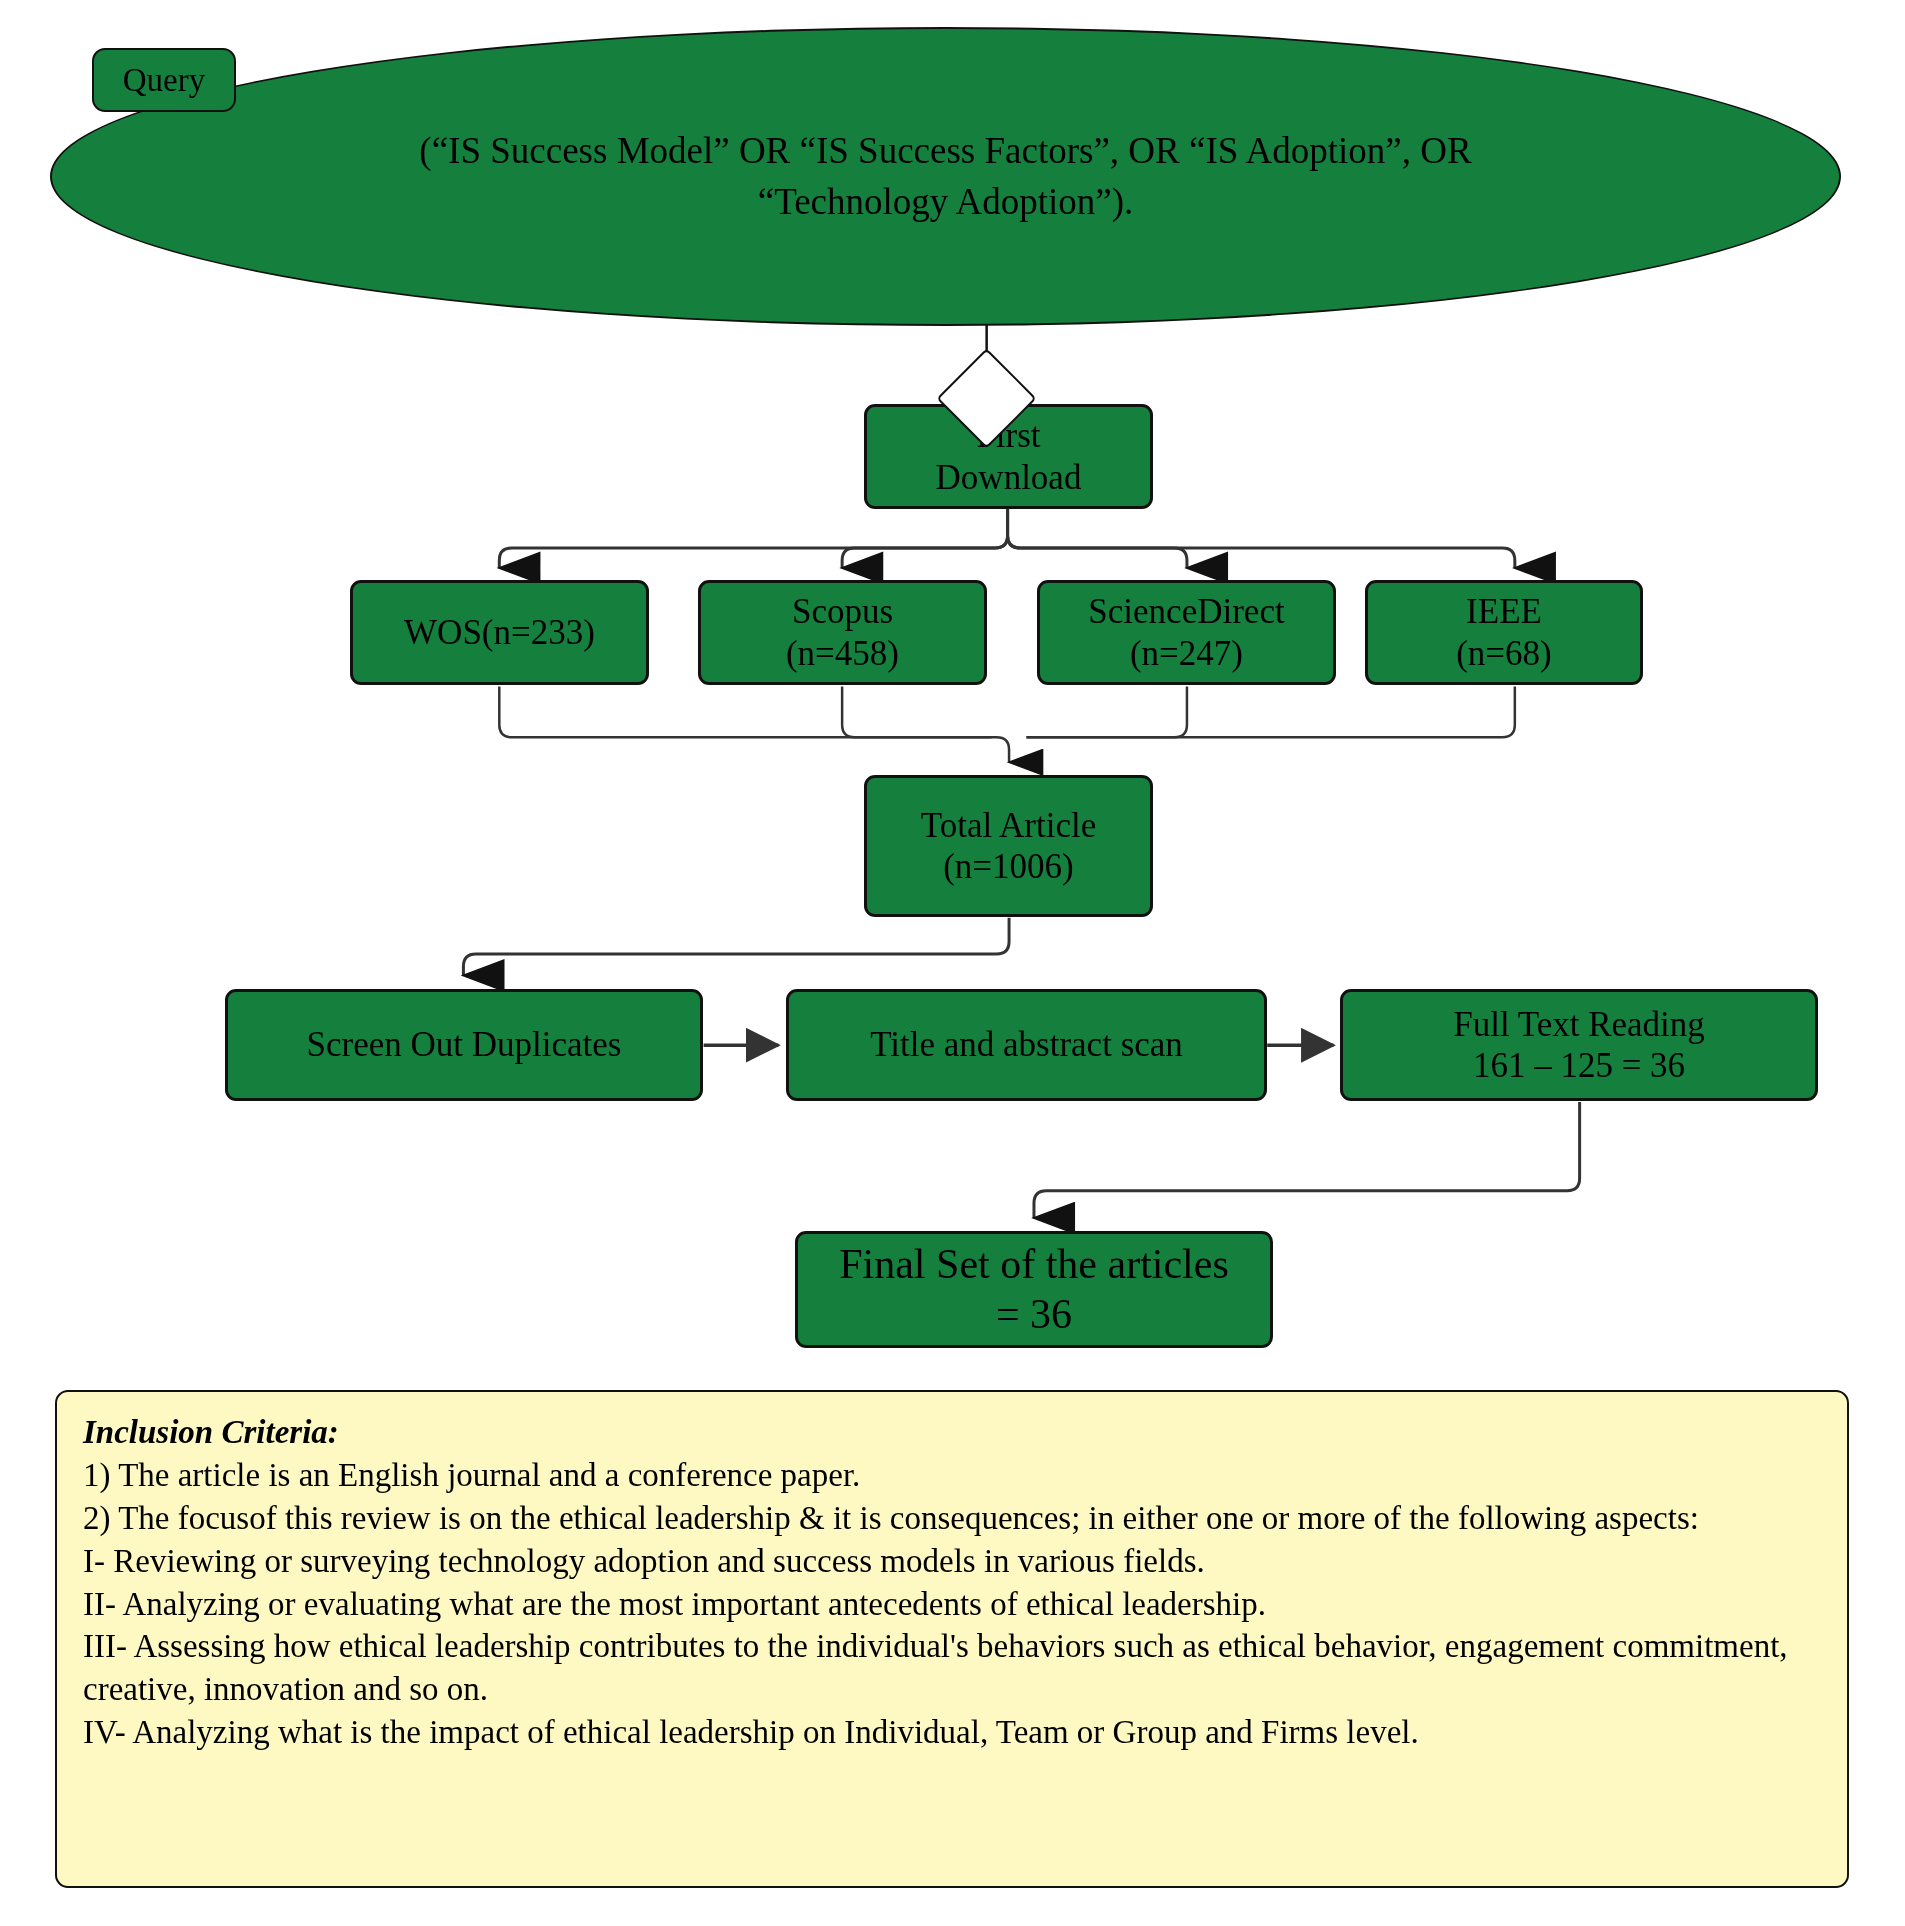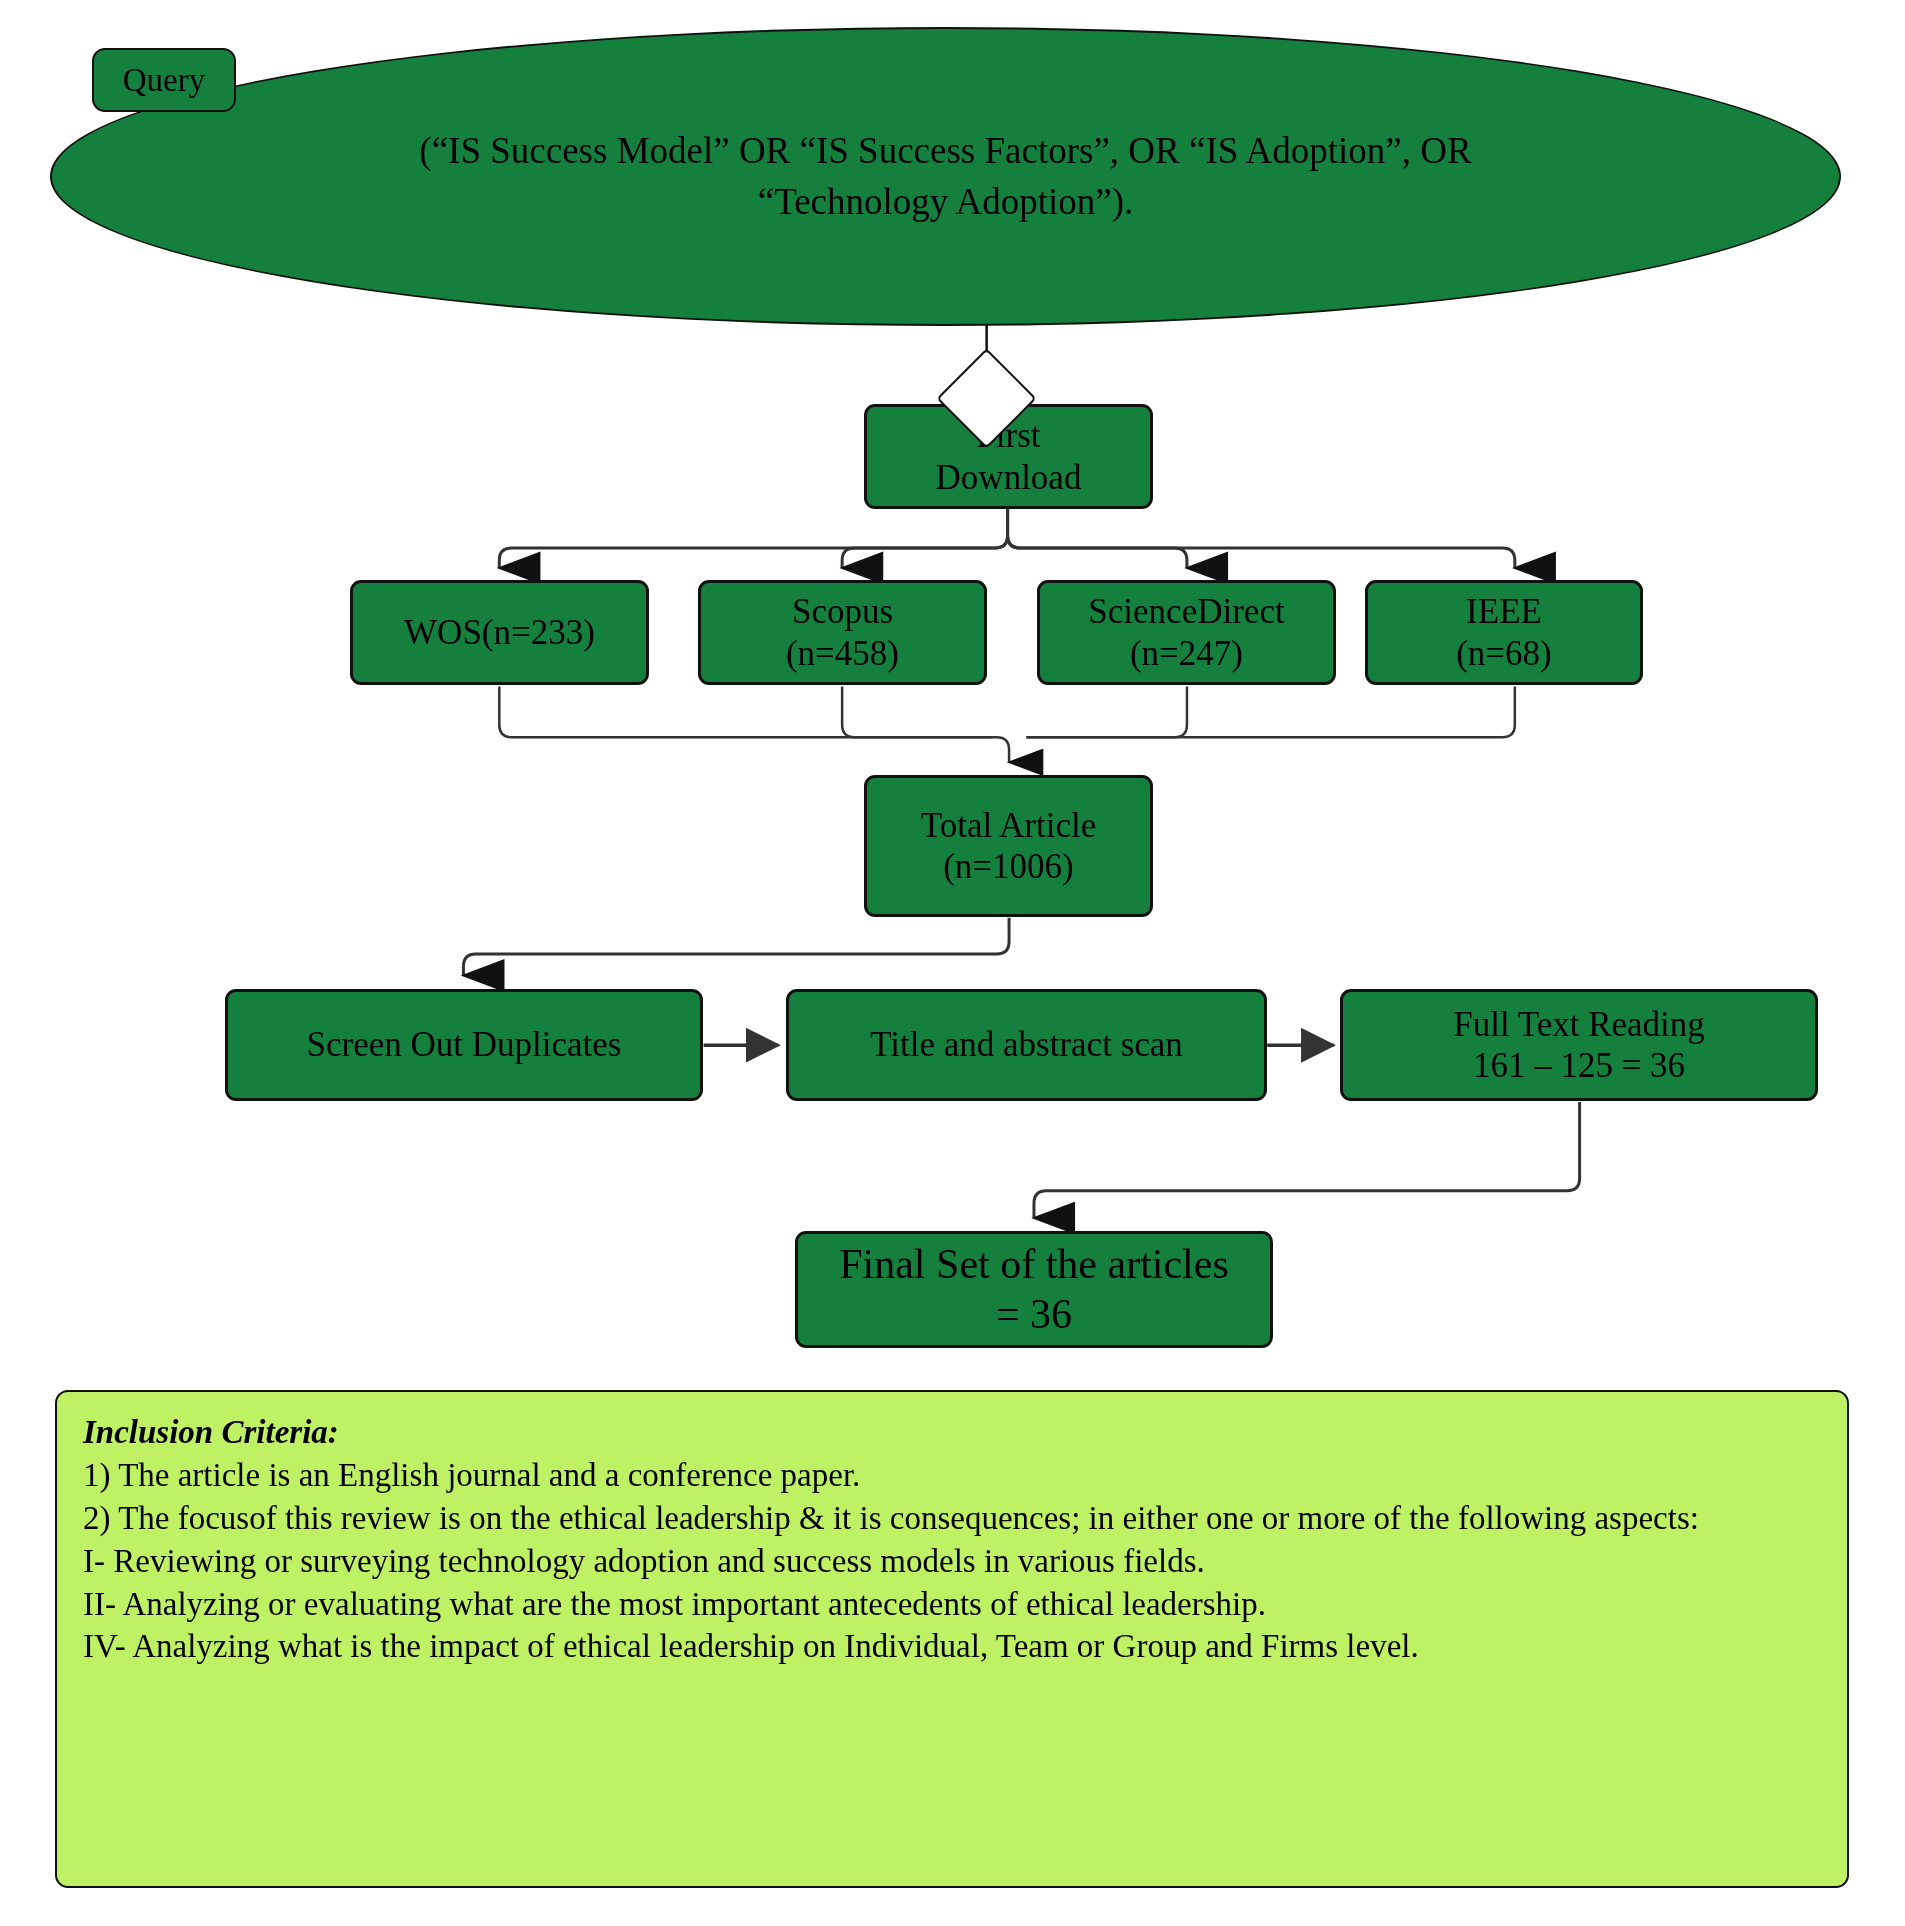--- a/index.html
+++ b/index.html
@@ -139,21 +139,21 @@
   }
 
   
   #criteria {
     position: absolute;
     left: 55px;
     top: 1390px;
     width: 1794px;
     height: 498px;
     box-sizing: border-box;
-    background: #bef264;
+    background: #fef9c3;
     border: 2.5px solid #111111;
     border-radius: 13px;
     padding: 19px 26px 15px 26px;
     font-size: 33px;
     line-height: 1.30;
     z-index: 5;
   }
   #criteria .crit-title {
     font-weight: bold;
     font-style: italic;
@@ -282,17 +282,18 @@
       <span class="ln">= 36</span>
     </div>
   </div>
 
   <div id="criteria">
     <p class="crit-title">Inclusion Criteria:</p>
     <p>1) The article is an English journal and a conference paper.</p>
     <p>2) The focusof this review is on the ethical leadership &amp; it is consequences; in either one or more of the following aspects:</p>
     <p>I- Reviewing or surveying technology adoption and success models in various fields.</p>
     <p>II- Analyzing or evaluating what are the most important antecedents of ethical leadership.</p>
+    <p>III- Assessing how ethical leadership contributes to the individual's behaviors such as ethical behavior, engagement commitment, creative, innovation and so on.</p>
     <p>IV- Analyzing what is the impact of ethical leadership on Individual, Team or Group and Firms level.</p>
   </div>
 
 </div>
 
 
 </body></html>

